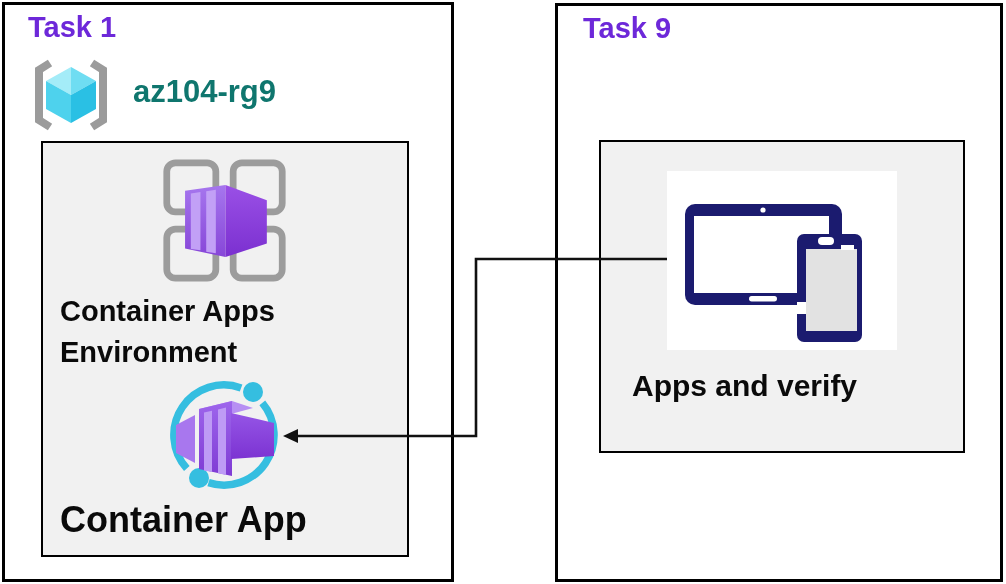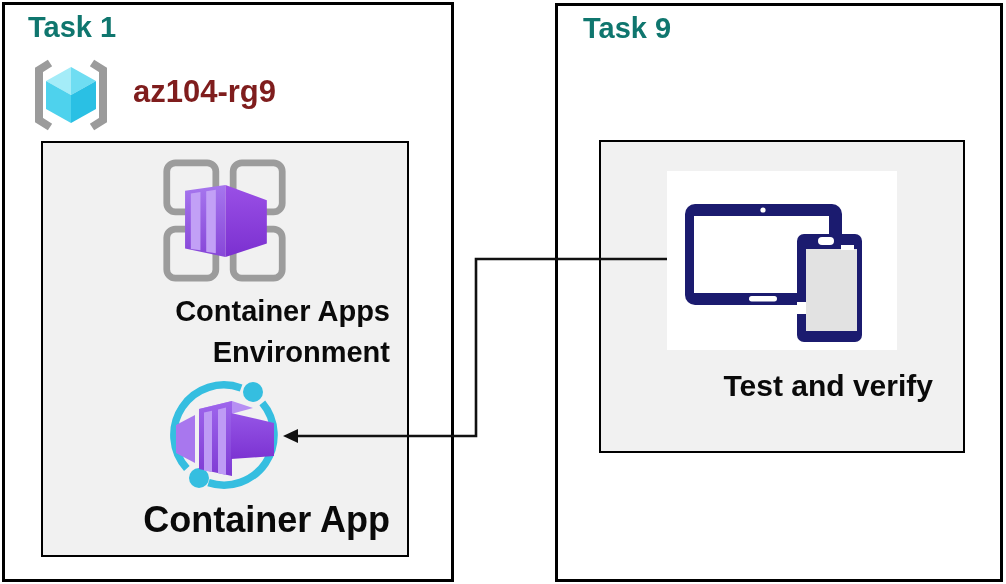--- a/index.html
+++ b/index.html
@@ -7,38 +7,38 @@
     width:1006px;height:584px;position:relative;background:#ffffff;
     font-family:"Liberation Sans", sans-serif;overflow:hidden;
     -webkit-font-smoothing:antialiased;
   }
   .task-box{
     position:absolute;background:#ffffff;border:3px solid #000000;box-sizing:border-box;
   }
   #task1-box{left:2px;top:2px;width:452px;height:580px;}
   #task2-box{left:555px;top:3px;width:448px;height:579px;}
   .task-title{
-    position:absolute;font-size:29px;font-weight:bold;color:#0f766e;letter-spacing:0;
+    position:absolute;font-size:29px;font-weight:bold;color:#6d28d9;letter-spacing:0;
   }
   #task1-title{left:28px;top:11px;}
   #task2-title{left:583px;top:12px;}
   .panel{
     position:absolute;background:#F1F1F1;border:2px solid #000000;box-sizing:border-box;
   }
   #task1-panel{left:41px;top:141px;width:368px;height:416px;}
   #task2-panel{left:599px;top:140px;width:366px;height:313px;}
   .icon{position:absolute;}
   #resource-group-icon{left:26px;top:56px;width:90px;height:78px;}
   #resource-group-name{
-    position:absolute;left:133px;top:74px;font-size:31px;font-weight:bold;color:#7f1d1d;
+    position:absolute;left:133px;top:74px;font-size:31px;font-weight:bold;color:#0f766e;
   }
   #container-apps-environment-icon{left:161px;top:157px;width:127px;height:127px;}
   #container-app-icon{left:168px;top:379px;width:113px;height:113px;}
   .node-label{
-    position:absolute;font-weight:bold;color:#0a0a0a;text-align:right;
+    position:absolute;font-weight:bold;color:#0a0a0a;text-align:left;
   }
   #container-apps-environment-label{left:60px;top:291px;width:330px;font-size:29px;line-height:41px;}
   #container-app-label{left:60px;top:499px;width:330px;font-size:36px;}
   #test-and-verify-label{left:632px;top:369px;width:301px;font-size:30px;}
   #device-backdrop{
     position:absolute;left:667px;top:171px;width:230px;height:179px;background:#ffffff;
   }
   #devices-icon{position:absolute;left:0;top:0;width:230px;height:179px;}
   #connector-overlay{
     position:absolute;left:0;top:0;width:1006px;height:584px;z-index:10;pointer-events:none;
@@ -144,18 +144,18 @@
     <g>
       <rect x="130" y="63" width="65" height="108" rx="7" fill="#1B1B6F"></rect>
       <rect x="139" y="78" width="51" height="82" fill="#E2E2E2"></rect>
       <rect x="151" y="66" width="16" height="8" rx="4" fill="#ffffff"></rect>
       <rect x="174" y="74" width="13" height="5" fill="#ffffff"></rect>
       <rect x="130" y="131" width="9" height="12" fill="#ffffff"></rect>
     </g>
   </svg>
 </div>
 
-<div class="node-label" id="test-and-verify-label">Test and verify</div>
+<div class="node-label" id="test-and-verify-label">Apps and verify</div>
 
 <svg id="connector-overlay" viewBox="0 0 1006 584">
   <path d="M 667 259 H 476 V 436 H 296" fill="none" stroke="#111111" stroke-width="2.6"></path>
   <polygon points="283,436 298,429 298,443" fill="#111111"></polygon>
 </svg>
 
 </body></html>

